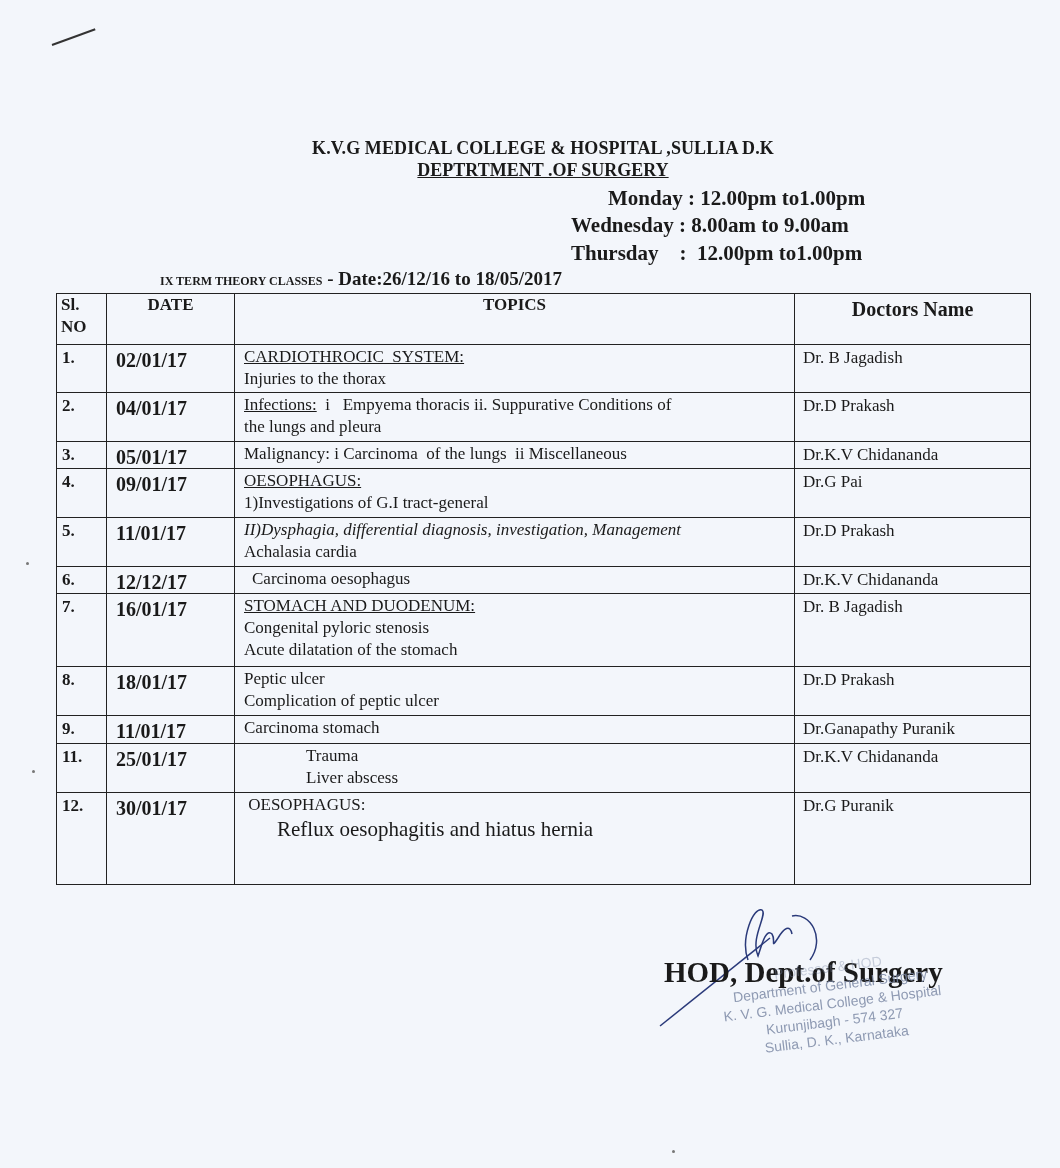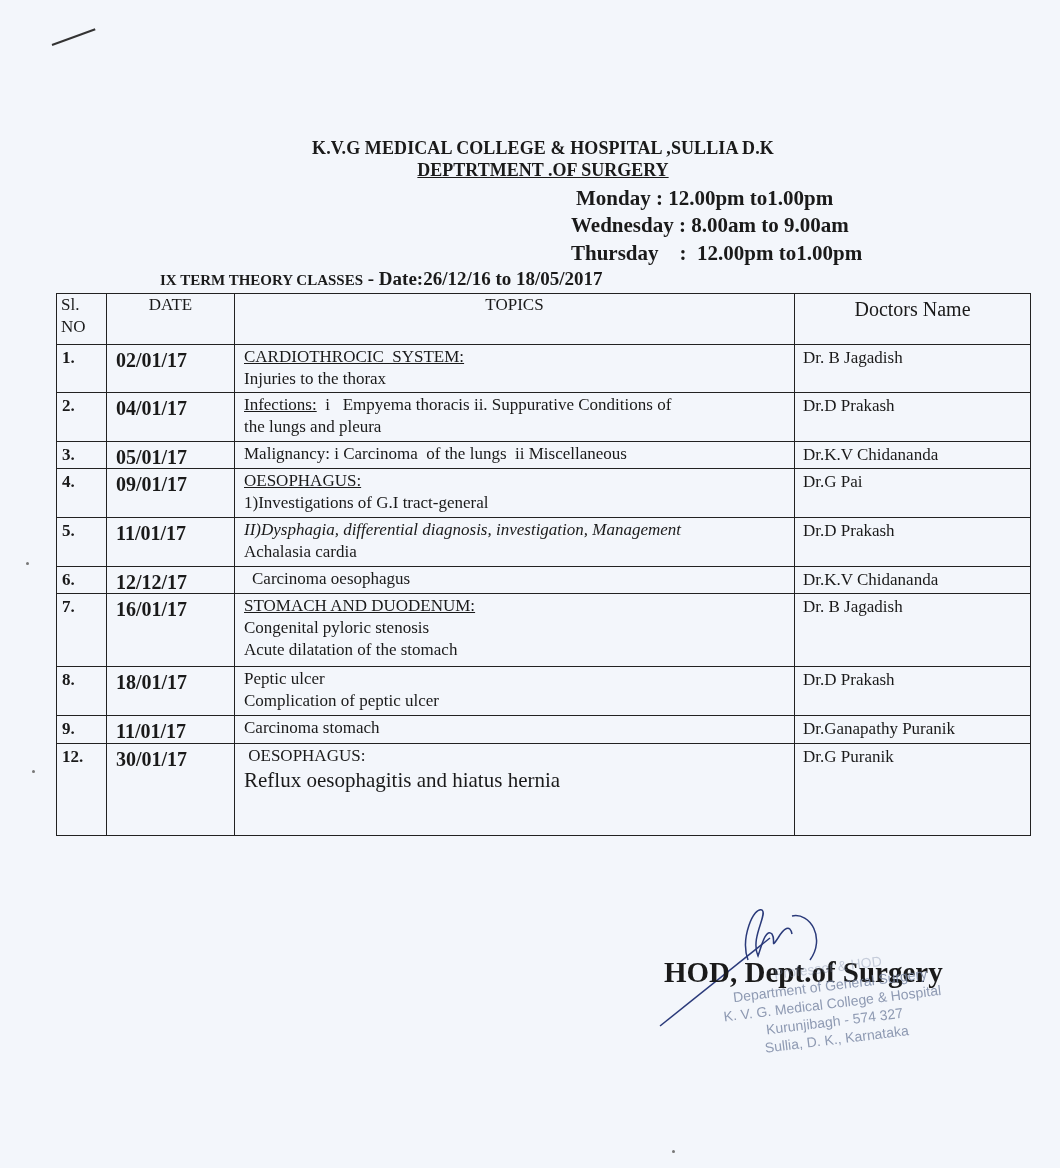--- a/index.html
+++ b/index.html
@@ -20,41 +20,41 @@
     font-weight: bold; font-size: 18px; letter-spacing: 0.1px;
   }
   .dept {
     left: 0; width: 1086px; top: 160px; text-align: center;
     font-weight: bold; font-size: 18px; text-decoration: underline;
   }
   .sched { font-weight: bold; font-size: 21px; white-space: pre; }
   .term {
     left: 160px; top: 268px; font-weight: bold; font-size: 19px; white-space: nowrap;
   }
-  .term .lead { font-size: 15px; }
+  .term .lead { font-size: 12px; }
 
   table.timetable {
     position: absolute; left: 56px; top: 293px;
     border-collapse: collapse; table-layout: fixed; width: 974px;
   }
   table.timetable td, table.timetable th {
     border: 1.4px solid #222; vertical-align: top; padding: 0;
     font-size: 17px; line-height: 22px;
   }
-  table.timetable th { font-weight: normal; text-align: center; height: 46px; margin-top: 16px; }
+  table.timetable th { font-weight: bold; text-align: center; height: 46px; margin-top: 16px; }
   th.c-sl { text-align: left !important; padding-left: 4px !important; }
   th.c-doc { font-size: 20px !important; padding-top: 4px !important; }
   td.sl { font-weight: bold; padding-left: 5px !important; padding-top: 2px !important; }
   td.date { font-weight: bold; font-size: 20px !important; padding-left: 9px !important; padding-top: 4px !important; }
   td.topic { padding-left: 9px !important; padding-top: 1px !important; }
   td.doc { padding-left: 8px !important; padding-top: 2px !important; }
   .u { text-decoration: underline; }
   .ind1 { padding-left: 38px; }
   .ind2 { padding-left: 62px; }
-  .big { font-size: 21px; line-height: 26px; }
+  .big { font-size: 21px; line-height: 26px; margin-left: 33px; }
   .docbig { font-size: 21px; }
 
   .hod {
     left: 664px; top: 956px; font-weight: bold; font-size: 29px; white-space: nowrap;
   }
   .stamp {
     left: 668px; top: 978px; width: 320px; color: #7d8aa6; opacity: 0.85;
     font-family: "Liberation Sans", "DejaVu Sans", sans-serif; font-size: 14px;
     transform: rotate(-7deg); transform-origin: left top; text-align: center; line-height: 18px;
   }
@@ -65,21 +65,21 @@
 <body>
 
 <div class="abs scan-mark"></div>
 <div class="abs speck" style="left:26px;top:562px"></div>
 <div class="abs speck" style="left:32px;top:770px"></div>
 <div class="abs speck" style="left:672px;top:1150px"></div>
 
 <div class="abs title">K.V.G MEDICAL COLLEGE &amp; HOSPITAL ,SULLIA D.K</div>
 <div class="abs dept">DEPTRTMENT .OF SURGERY</div>
 
-<div class="abs sched" style="left:576px;top:186px"><span>Monday</span><span> : </span><span>12.00pm to1.00pm</span></div>
+<div class="abs sched" style="left:608px;top:186px"><span>Monday</span><span> : </span><span>12.00pm to1.00pm</span></div>
 <div class="abs sched" style="left:571px;top:213px"><span>Wednesday</span><span> : </span><span>8.00am to 9.00am</span></div>
 <div class="abs sched" style="left:571px;top:241px"><span>Thursday</span><span>    :  </span><span>12.00pm to1.00pm</span></div>
 
 <div class="abs term"><span class="lead">IX TERM THEORY CLASSES</span><span> - Date:26/12/16 to 18/05/2017</span></div>
 
 <table class="timetable">
   <colgroup>
     <col style="width:50px">
       <col style="width:128px">
       <col style="width:560px">
@@ -166,20 +166,29 @@
         <td class="doc">Dr.D Prakash</td>
       </tr>
       <tr style="height: 28px;">
         <td class="sl">9.</td>
         <td class="date">11/01/17</td>
         <td class="topic">
           <div><span style="white-space: pre;">Carcinoma stomach</span></div>
         </td>
         <td class="doc">Dr.Ganapathy Puranik</td>
       </tr>
+      <tr style="height: 49px;">
+        <td class="sl">11.</td>
+        <td class="date">25/01/17</td>
+        <td class="topic">
+          <div class="ind2"><span style="white-space: pre;">Trauma</span></div>
+          <div class="ind2"><span style="white-space: pre;">Liver abscess</span></div>
+        </td>
+        <td class="doc">Dr.K.V Chidananda</td>
+      </tr>
       <tr style="height: 92px;">
         <td class="sl">12.</td>
         <td class="date">30/01/17</td>
         <td class="topic">
           <div><span style="white-space: pre;"> OESOPHAGUS:</span></div>
           <div class="big"><span style="white-space: pre;">Reflux oesophagitis and hiatus hernia</span></div>
         </td>
         <td class="doc docbig">Dr.G Puranik</td>
       </tr>
     </tbody>

